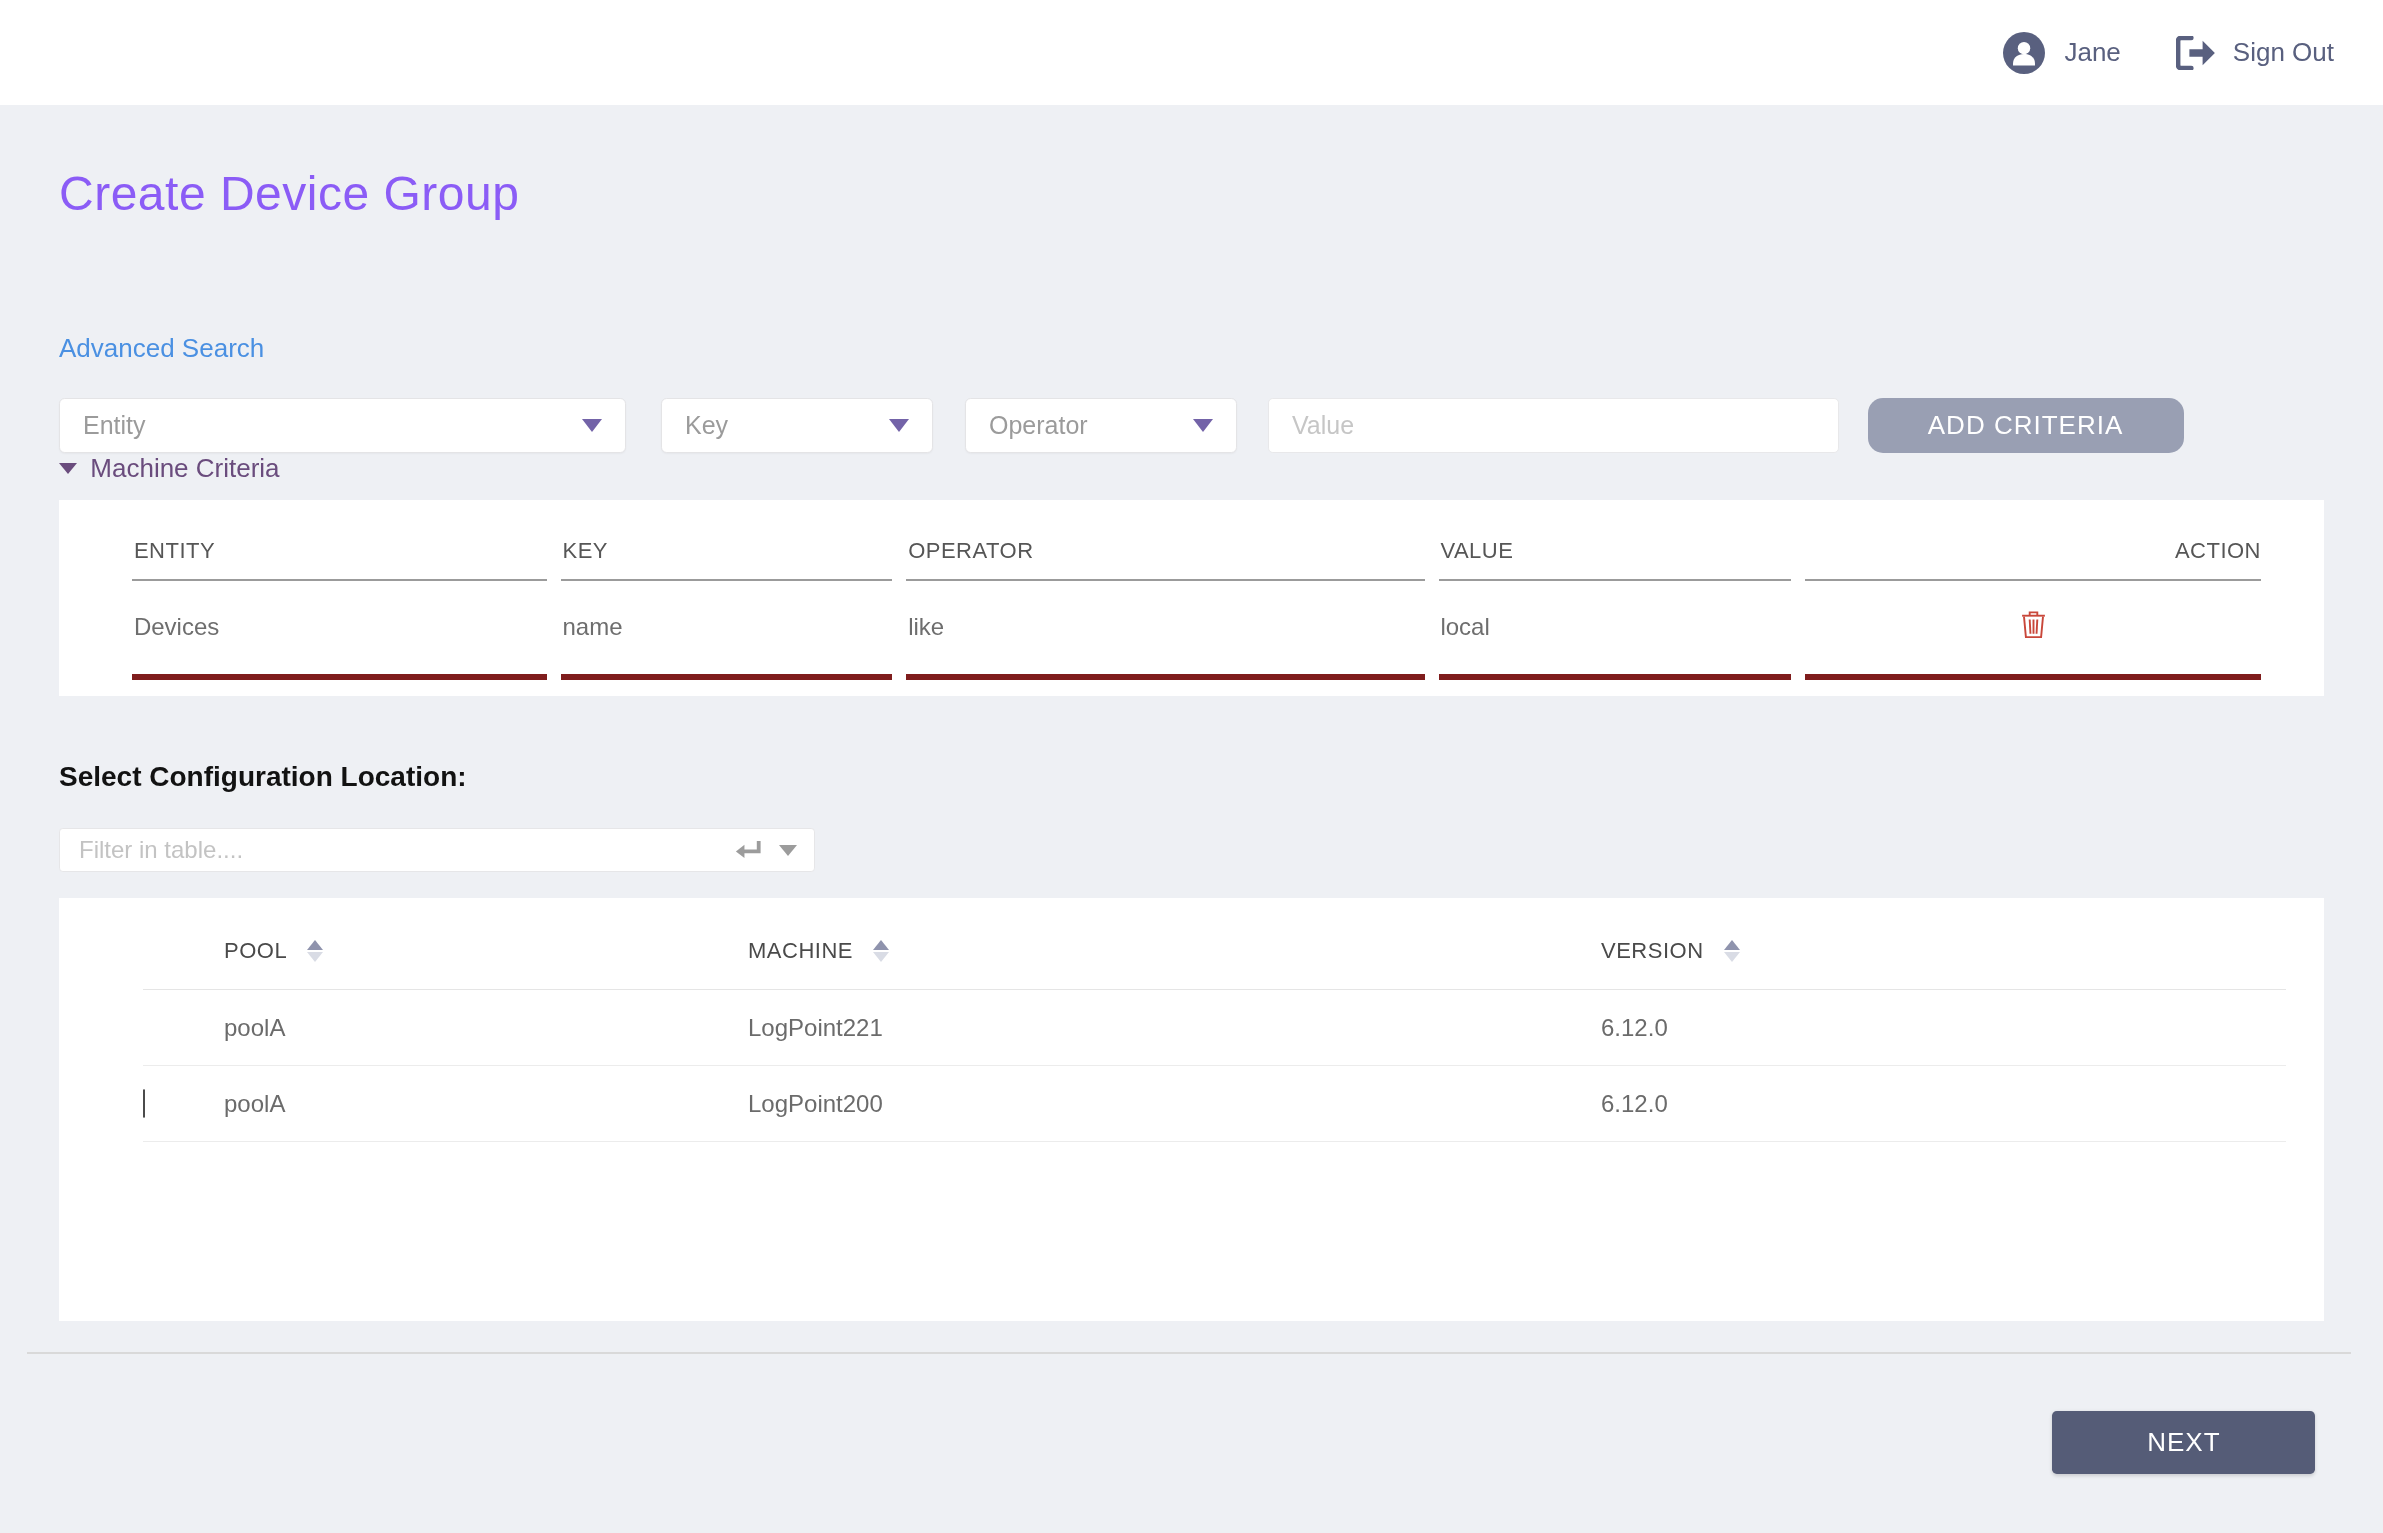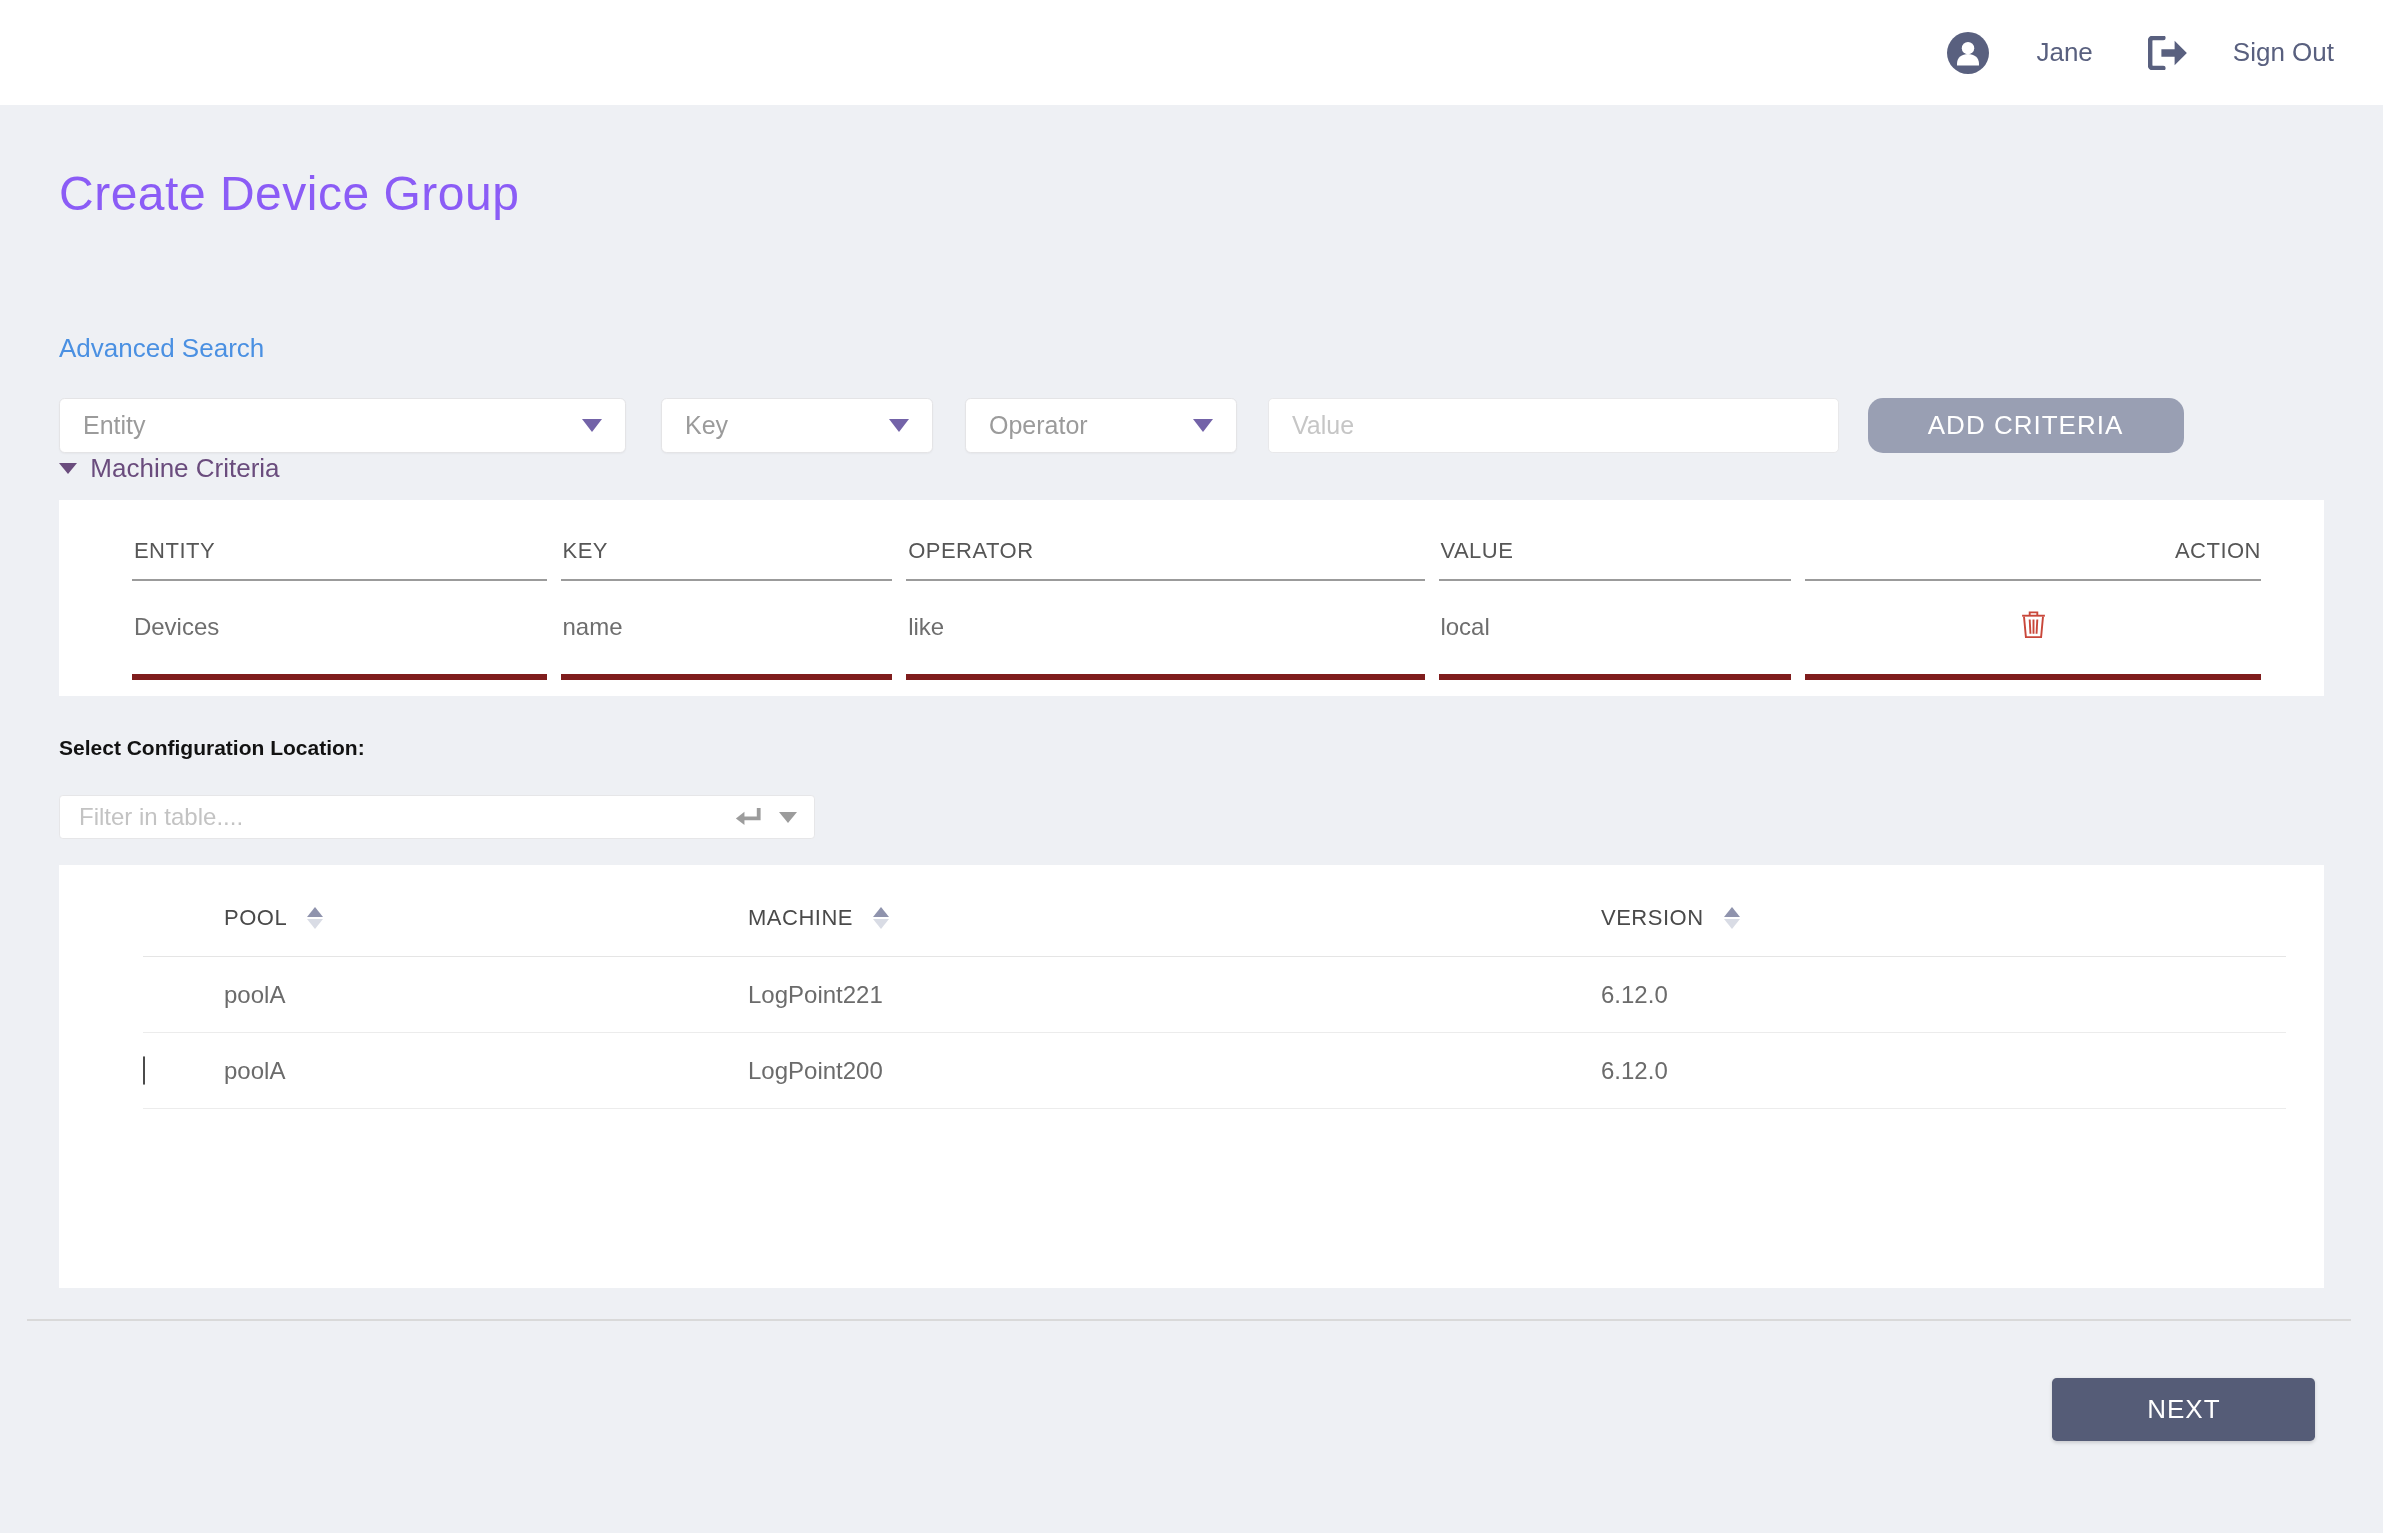--- a/index.html
+++ b/index.html
@@ -12,21 +12,21 @@
   }
 
   
   .topbar {
     height:105px; background:#ffffff;
     display:flex; align-items:center; justify-content:flex-end;
     padding-right:49px; gap:0;
   }
   .user-chip { display:flex; align-items:center; gap:19px; }
   .avatar-wrap { width:42px; height:42px; }
-  .topbar-label { font-size:26px; color:#59607f;margin-left:28px; }
+  .topbar-label { font-size:26px; color:#59607f; }
   .signout-chip { display:flex; align-items:center; gap:17px; margin-left:55px; cursor:pointer; }
 
   
   .main { padding:0 59px; }
 
   .page-title {
     margin-top:61px;
     font-size:48px; font-weight:400; color:#8b5cf6; letter-spacing:0.5px;
   }
 
@@ -86,21 +86,21 @@
   }
   .mc-table th.col-action { text-align:right; }
   .mc-table td {
     font-size:24px; color:#6e6e6e; padding:28.5px 0 30px 1.9px;
     border-bottom:6px solid #7f1d1d;
   }
   .mc-table td.col-action { text-align:center; }
   .trash-btn { background:none; border:none; cursor:pointer; padding:0; line-height:0; }
 
   
-  .scl-heading { margin-top:40px; font-size:21px; font-weight:700; color:#121212; }
+  .scl-heading { margin-top:65px; font-size:28px; font-weight:700; color:#121212; }
   .filter-box {
     margin-top:35px; width:756px; height:44px; background:#fff;
     border:1px solid #e6e6e8; border-radius:3.8px;
     display:flex; align-items:center;
   }
   .filter-input {
     flex:1; height:100%; border:none; outline:none; background:transparent;
     padding:0 19px; font-size:24px; color:#555;
     font-family:"Liberation Sans", sans-serif;
   }

